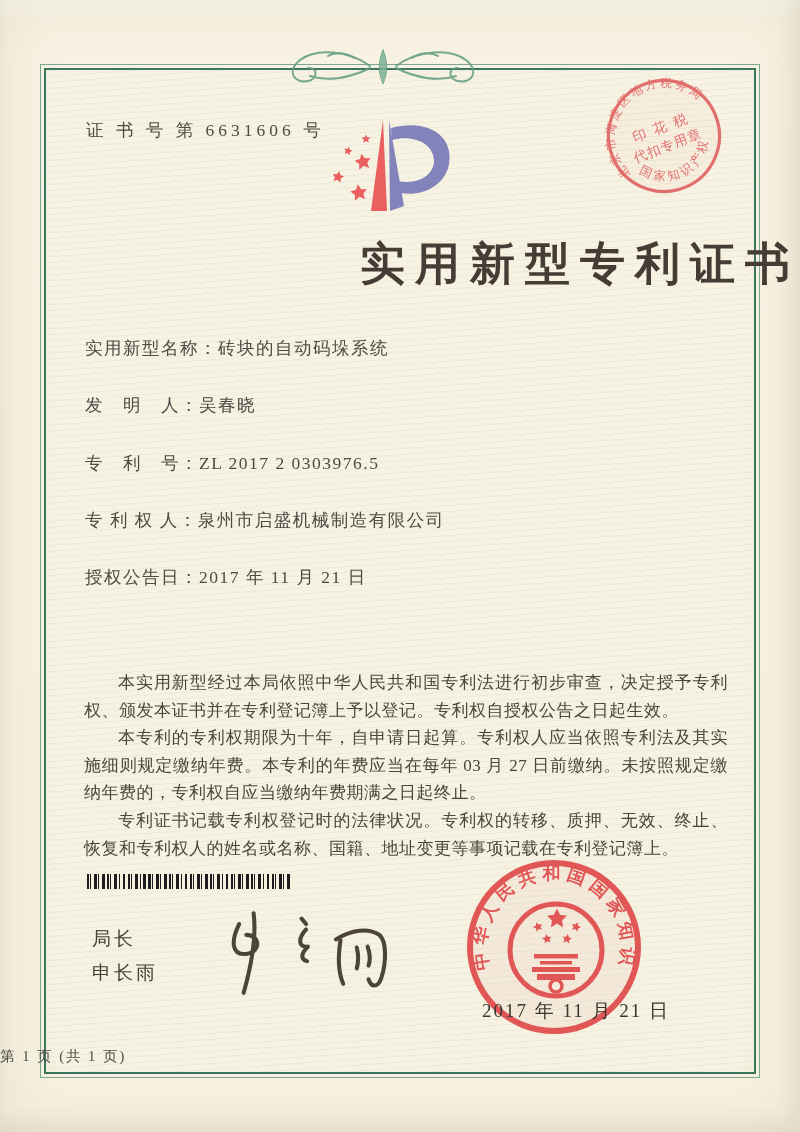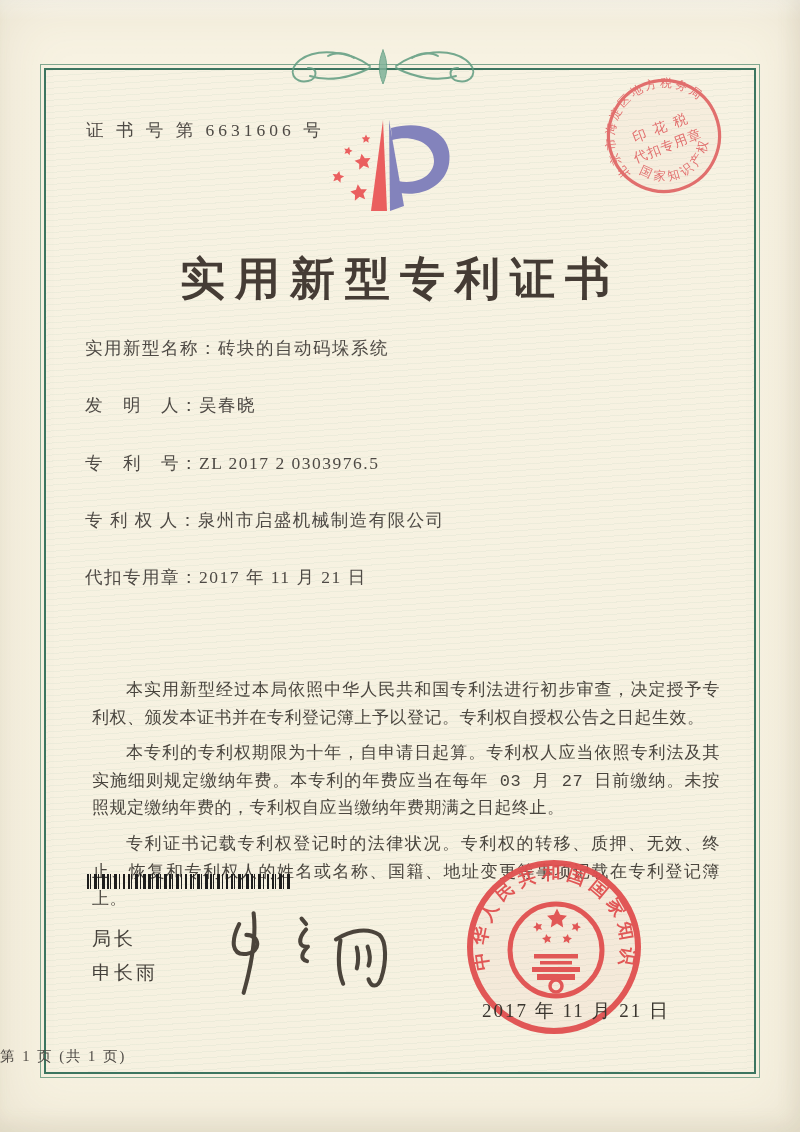--- a/index.html
+++ b/index.html
@@ -24,34 +24,34 @@
     background:
       repeating-linear-gradient(176deg, rgba(134,178,154,0.09) 0 1px, rgba(134,178,154,0) 1px 6px);
   }
   .ornament{position:absolute;left:258px;top:38px;width:250px;height:54px;}
   .certno{
     position:absolute;left:86px;top:118px;
     font-size:17.5px;letter-spacing:4px;color:#4e4a45;
   }
   .logo{position:absolute;left:328px;top:114px;width:150px;height:104px;}
   .title{
-    position:absolute;left:0;top:249px;width:800px;text-align:center;
+    position:absolute;left:0;top:234px;width:800px;text-align:right;
     font-size:45px;font-weight:bold;letter-spacing:10px;color:#453c35;
   }
   .stamp{
     position:absolute;left:600px;top:72px;width:128px;height:128px;
     transform:rotate(-21deg);opacity:0.92;
   }
   .fields{position:absolute;left:85px;top:336px;width:640px;}
   .field-row{height:57.3px;font-size:17.5px;color:#4e4a45;letter-spacing:1.5px;white-space:nowrap;}
   .paras{
     position:absolute;left:84px;top:669px;width:644px;
     font-size:17px;line-height:27.6px;color:#4a463f;text-align:justify;
   }
-  .paras p{margin:8px;text-indent:2em;letter-spacing:0.5px;font-family:Liberation Mono, monospace;}
+  .paras p{margin:0;text-indent:2em;letter-spacing:0.5px;}
   .barcode{
     position:absolute;left:87px;top:874px;width:205px;height:15px;
     background:repeating-linear-gradient(90deg,
       #1d1d1d 0 2px, transparent 2px 3px,
       #1d1d1d 3px 4px, transparent 4px 7px,
       #1d1d1d 7px 10px, transparent 10px 11.5px,
       #1d1d1d 11.5px 12.5px, transparent 12.5px 15.5px,
       #1d1d1d 15.5px 18px, transparent 18px 20.5px);
   }
   .signer-title{position:absolute;left:92px;top:926px;font-size:19px;letter-spacing:3px;color:#44403a;
@@ -126,21 +126,21 @@
     <text font-size="11.5" fill="#e06464" letter-spacing="3">
       <textPath href="#stampBottom" startOffset="4">国家知识产权局</textPath>
     </text>
   </svg>
 
   <div class="fields">
     <div class="field-row"><span>实用新型名称：</span><span>砖块的自动码垛系统</span></div>
     <div class="field-row"><span>发　明　人：</span><span>吴春晓</span></div>
     <div class="field-row"><span>专　利　号：</span><span>ZL 2017 2 0303976.5</span></div>
     <div class="field-row"><span>专 利 权 人：</span><span>泉州市启盛机械制造有限公司</span></div>
-    <div class="field-row"><span>代扣专用章：</span><span>2017 年 11 月 21 日</span></div>
+    <div class="field-row"><span>授权公告日：</span><span>2017 年 11 月 21 日</span></div>
   </div>
 
   <div class="paras">
     <p>本实用新型经过本局依照中华人民共和国专利法进行初步审查，决定授予专利权、颁发本证书并在专利登记簿上予以登记。专利权自授权公告之日起生效。</p>
     <p>本专利的专利权期限为十年，自申请日起算。专利权人应当依照专利法及其实施细则规定缴纳年费。本专利的年费应当在每年 03 月 27 日前缴纳。未按照规定缴纳年费的，专利权自应当缴纳年费期满之日起终止。</p>
     <p>专利证书记载专利权登记时的法律状况。专利权的转移、质押、无效、终止、恢复和专利权人的姓名或名称、国籍、地址变更等事项记载在专利登记簿上。</p>
   </div>
 
   <div class="barcode"></div>
 

